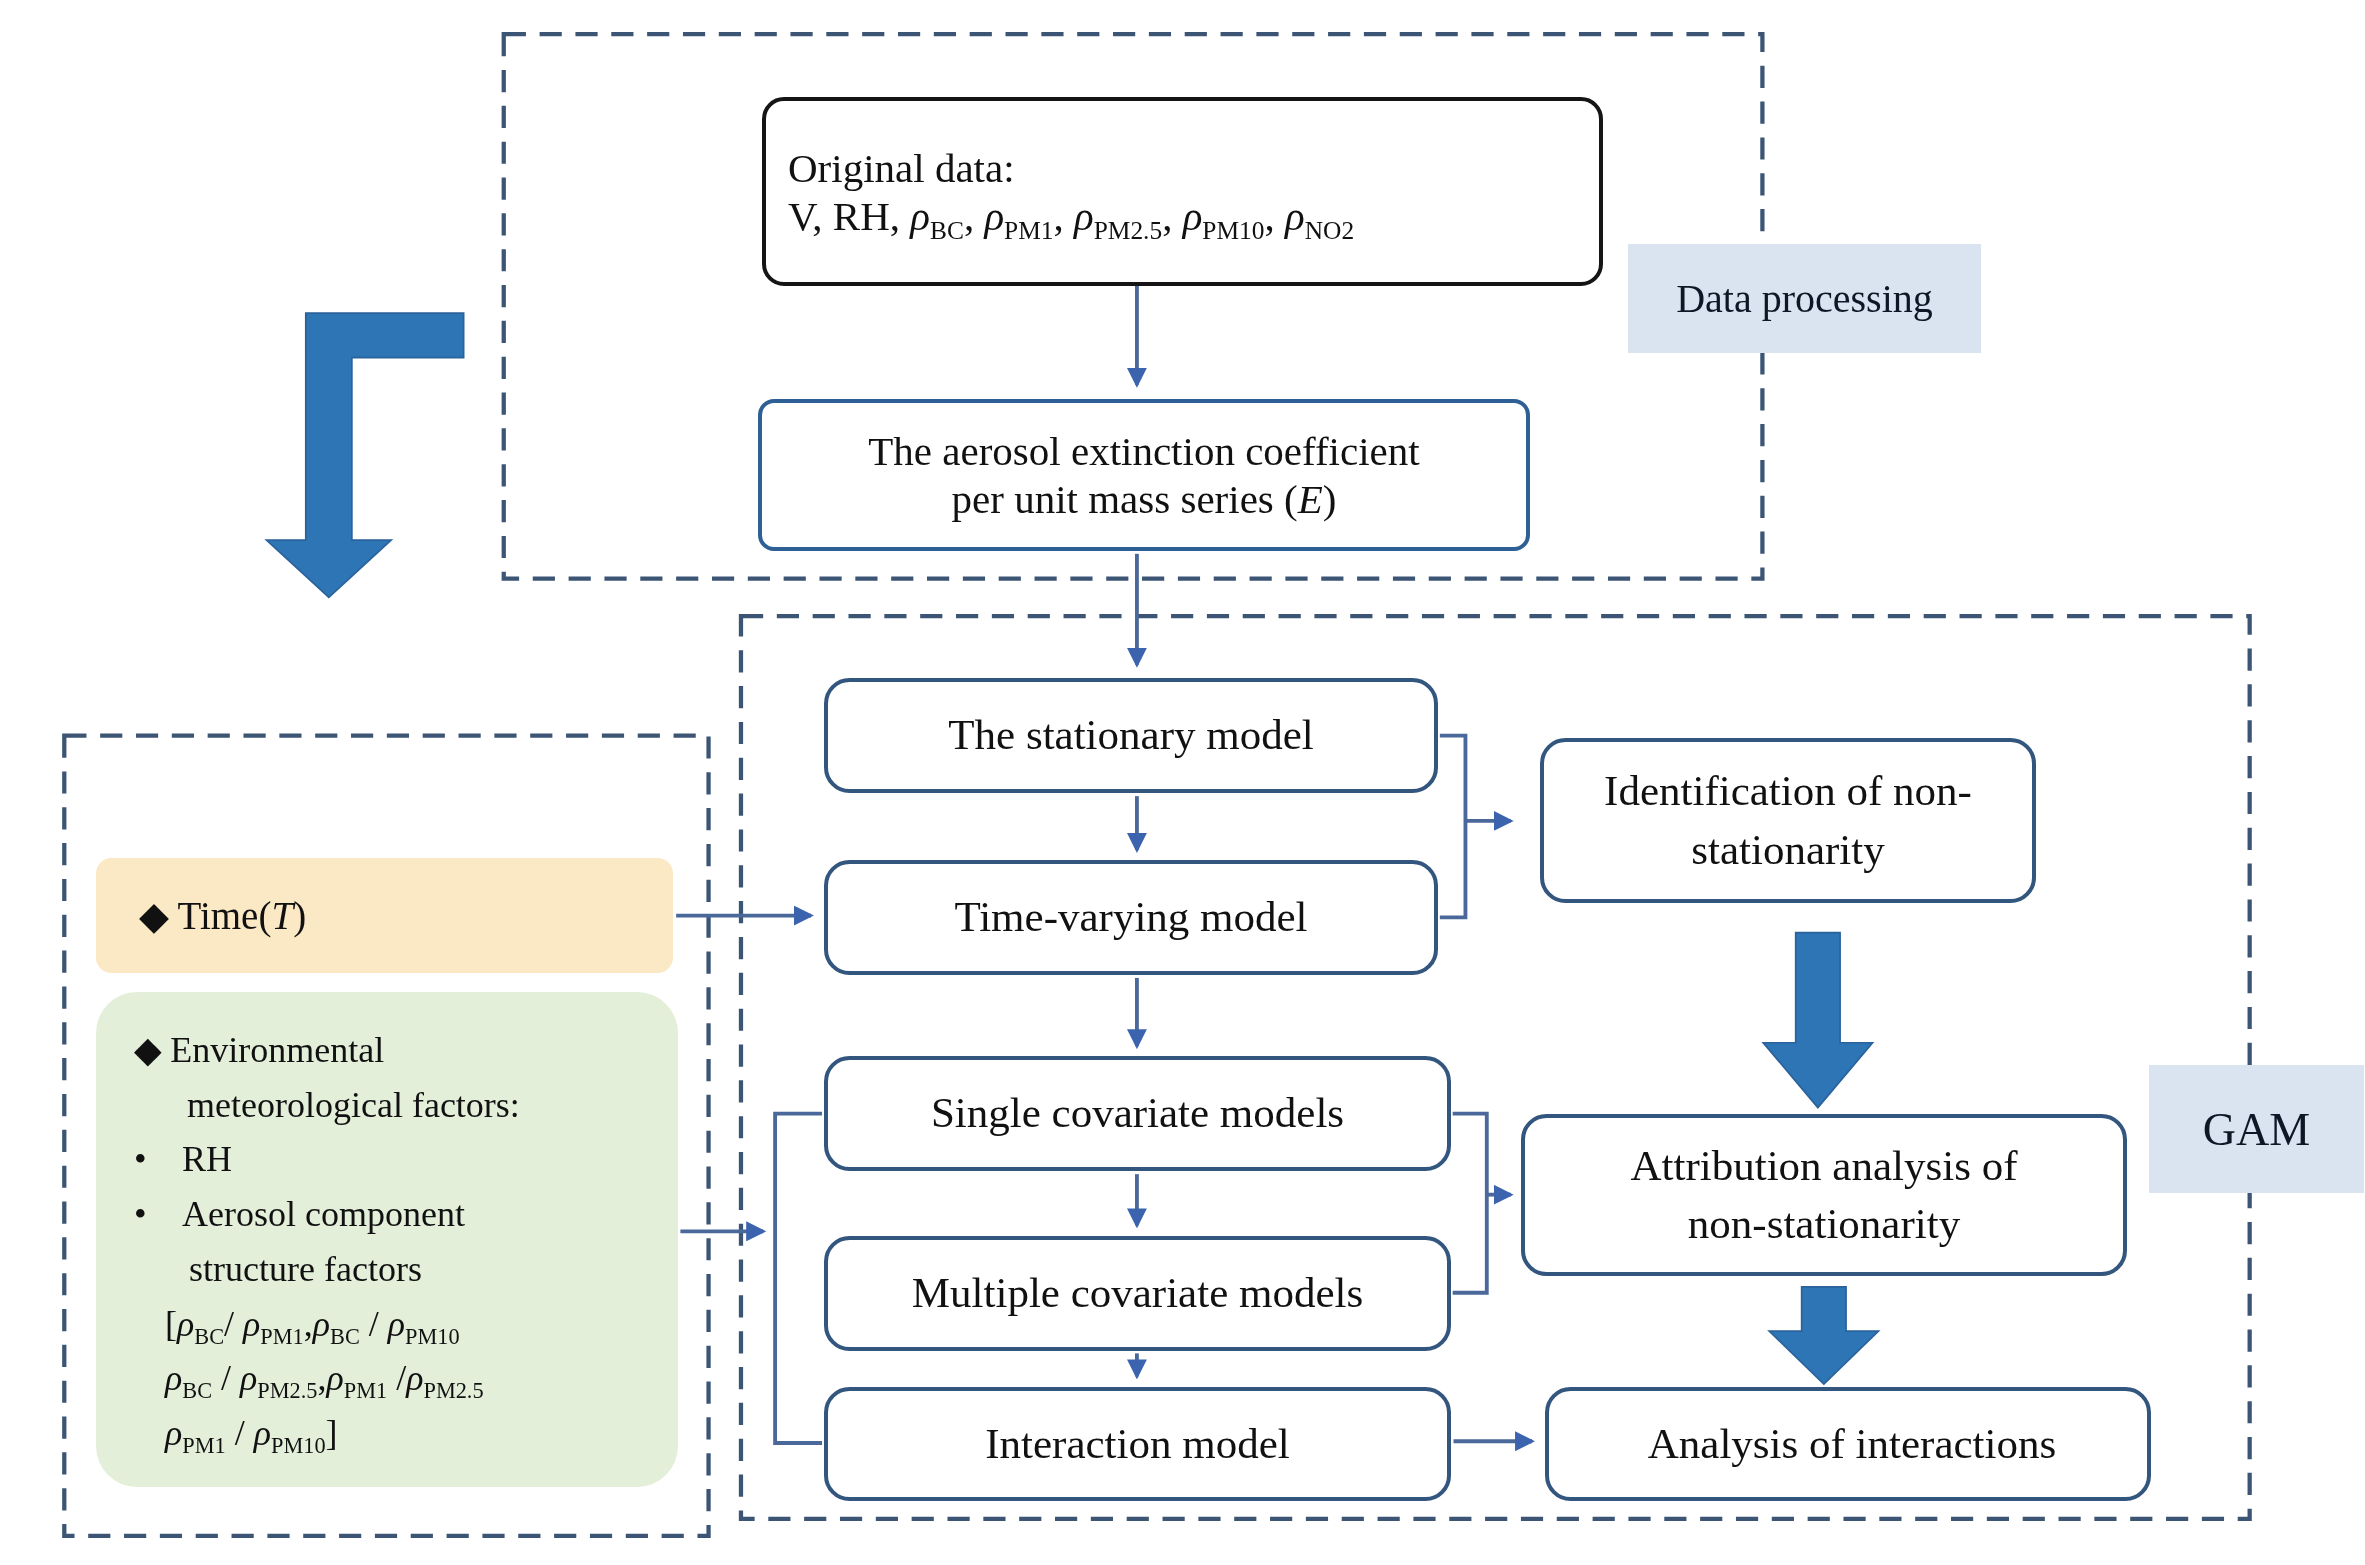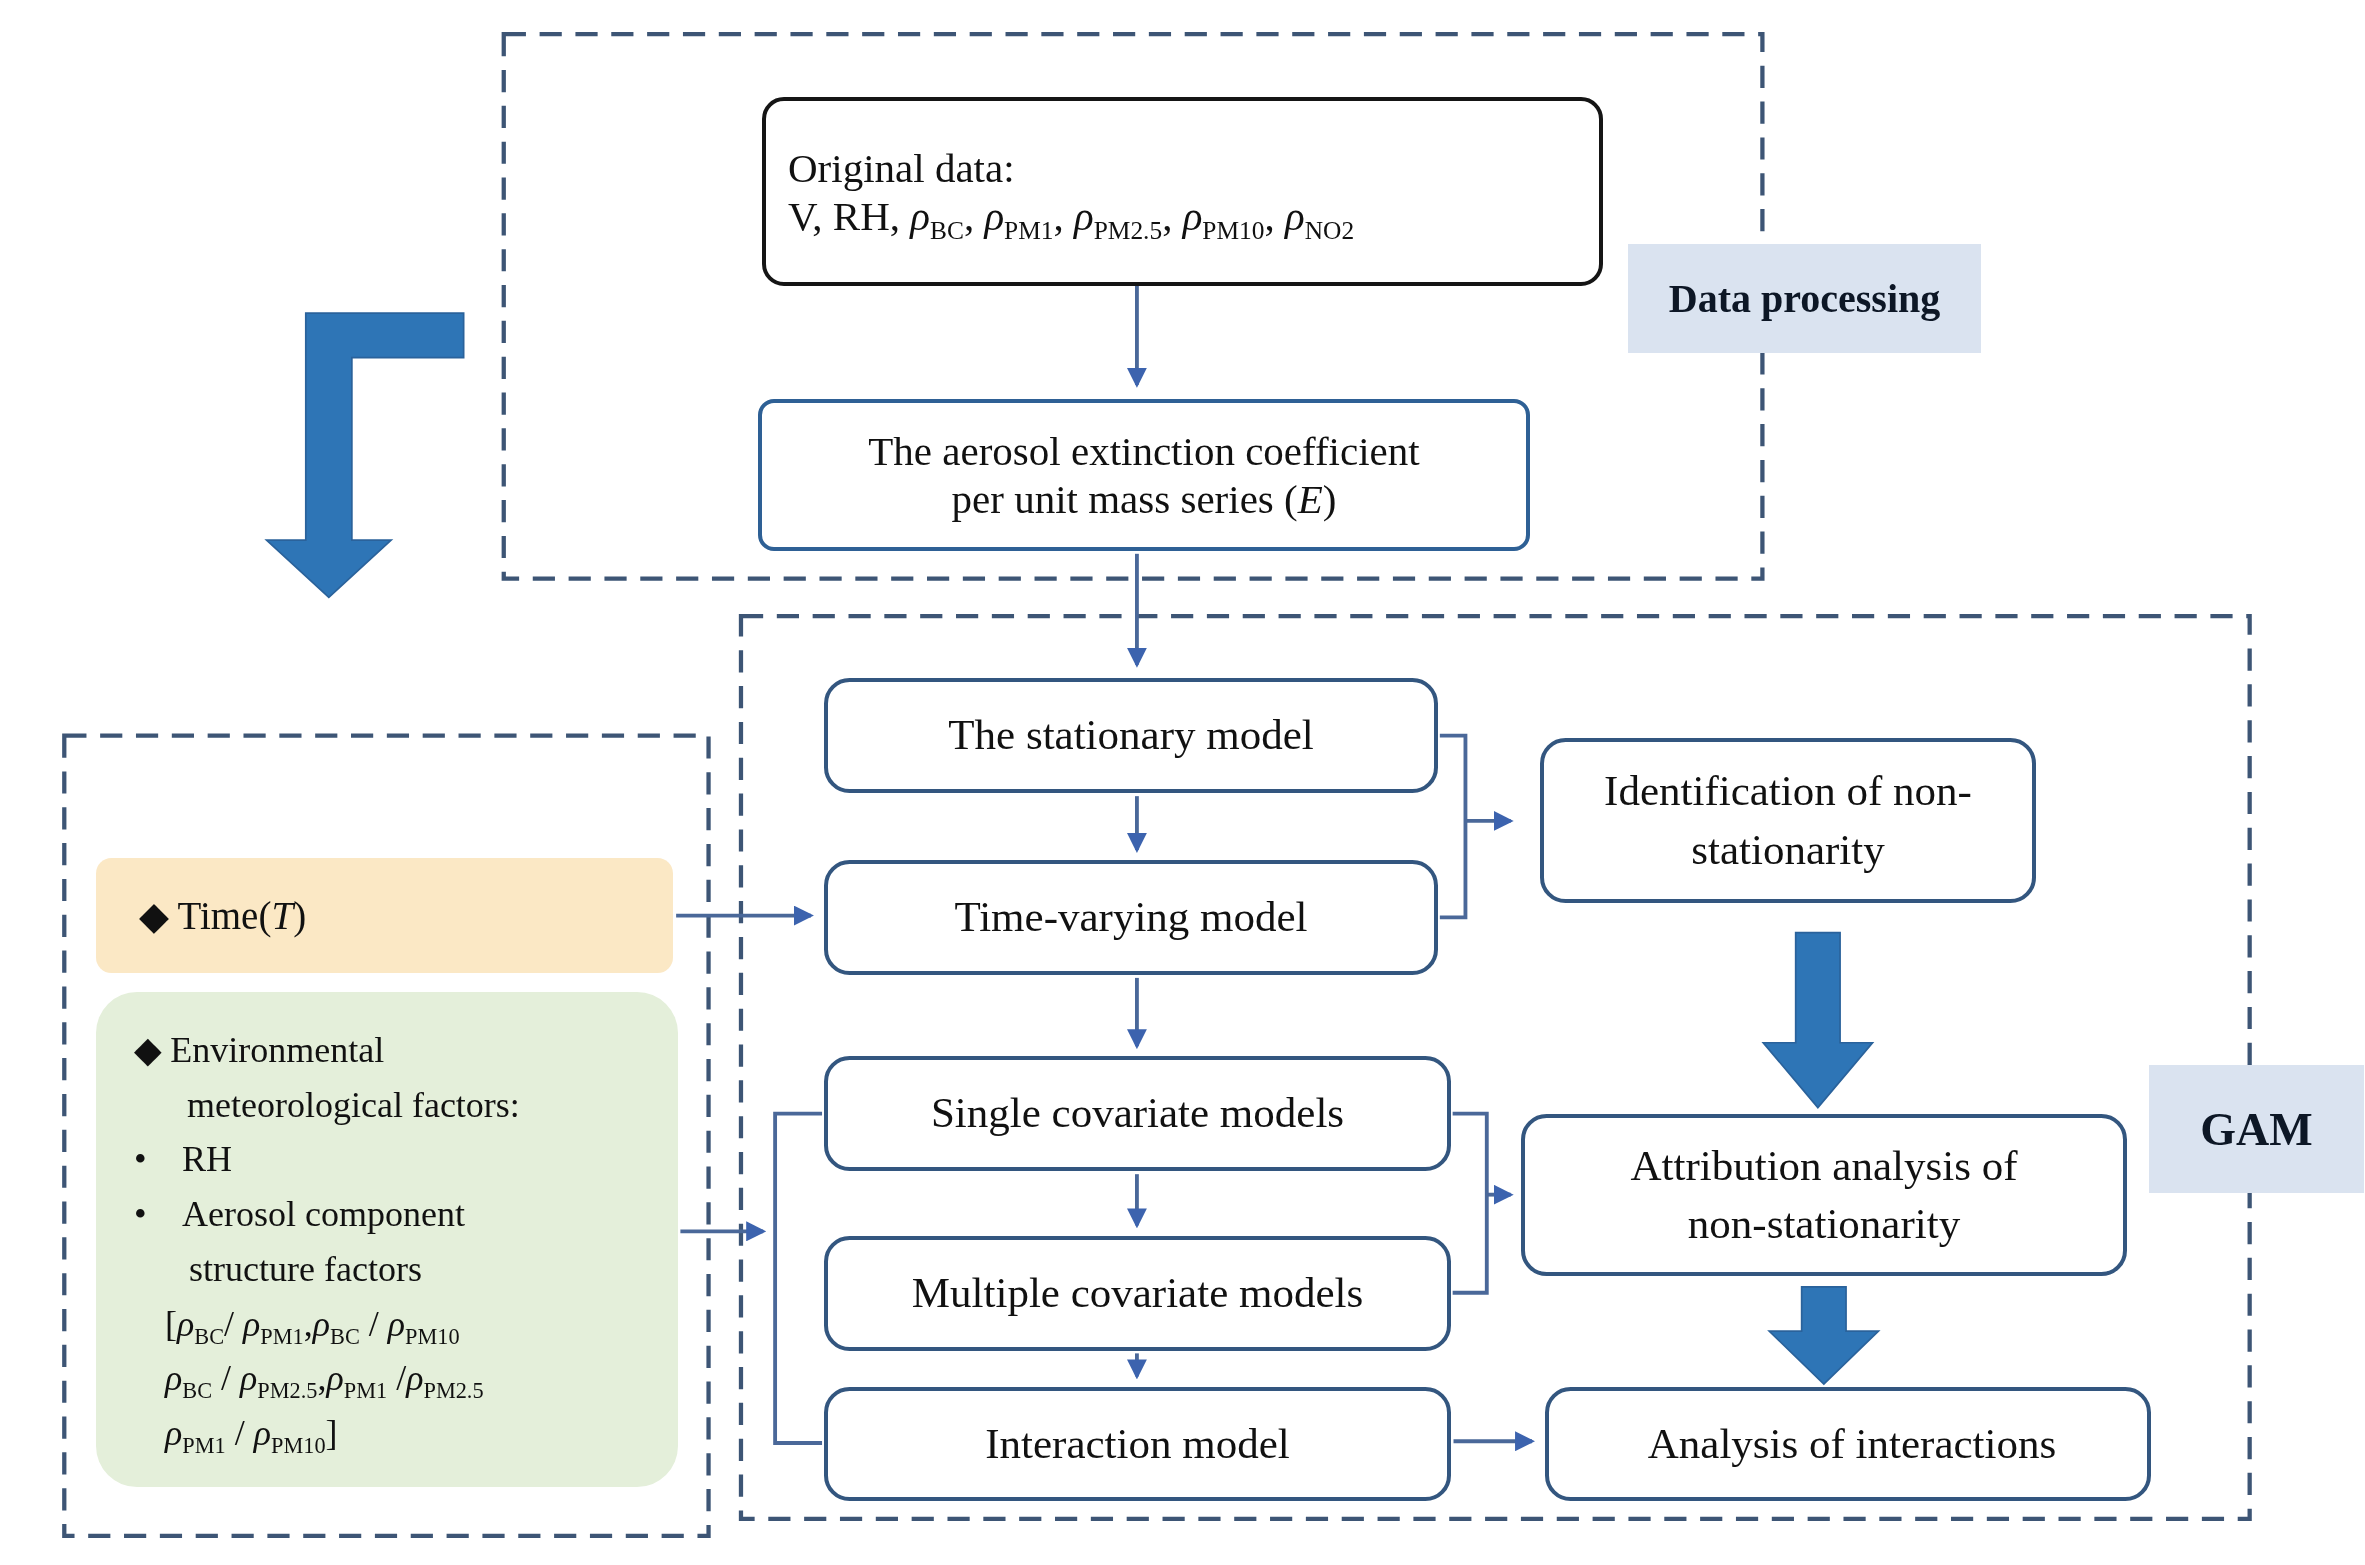--- a/index.html
+++ b/index.html
@@ -20,21 +20,21 @@
     display:flex;align-items:center;justify-content:center;text-align:center;
     font-size:43px;line-height:1.35;
   }
   .origin{border:4.3px solid #151515;border-radius:22px;font-size:41px;
     display:flex;flex-direction:column;justify-content:center;padding:6.8px 22px;text-align:left;}
   .ebox{border:4.3px solid var(--ebox);border-radius:16px;font-size:41px;
     display:flex;flex-direction:column;justify-content:center;text-align:center;}
   .label{
     position:absolute;z-index:3;background:var(--labelbg);
     display:flex;align-items:center;justify-content:center;
-    font-weight:bold;color:#0d1726;
+    font-weight:normal;color:#0d1726;
   }
   .cand-title{position:absolute;z-index:2;font-weight:bold;font-size:38px;color:#0d1726;}
   .tint{position:absolute;z-index:2;box-sizing:border-box;}
   .yellow{background:var(--yellow);border-radius:15.4px;display:flex;align-items:center;
     font-size:39px;padding-left:43px;}
   .green{background:var(--green);border-radius:41px;font-size:36px;line-height:1.52;
     padding:31px 25.6px 17px 38px;}
   .diamond{margin-right:8.5px;}
   .dot{display:inline-block;width:48px;}
   .g-indent1{padding-left:53px;}

